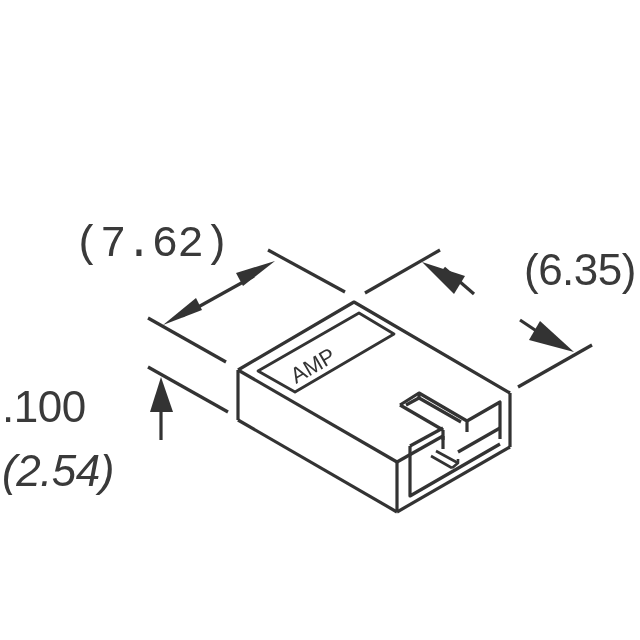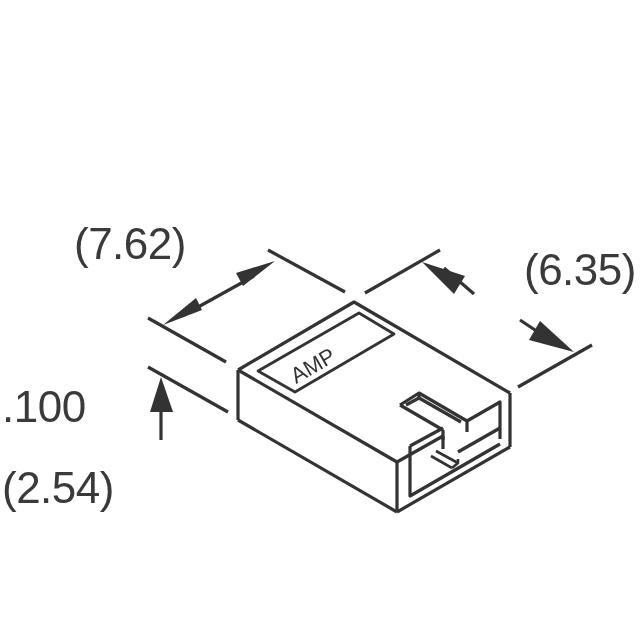--- a/index.html
+++ b/index.html
@@ -92,19 +92,19 @@
       <polygon points="275,261 236,273 243,286"></polygon>
       <polygon points="422,262 465,276 454,294"></polygon>
       <polygon points="574,352 529,340 540,321"></polygon>
       <polygon points="161,377 150,412 173,412"></polygon>
     </g>
 
     <text x="0" y="0" font-size="22" fill="#333" transform="translate(296,384) rotate(-30)">AMP</text>
   </svg>
 
   
-  <div class="dim-text" style="left:74px; top:222px;">(7.62)</div>
+  <div class="dim-text" style="left:74px; top:222px;font-family:Liberation Mono, monospace;">(7.62)</div>
 
   <div class="dim-text" style="left:524px; top:248px;">(6.35)</div>
 
   <div class="dim-text" style="left:2px; top:385px;">.100</div>
-  <div class="dim-text" style="left:2px; top:466px;">(2.54)</div>
+  <div class="dim-text" style="left:2px; top:449px;font-style:italic;">(2.54)</div>
 </div>
 
 </body></html>

